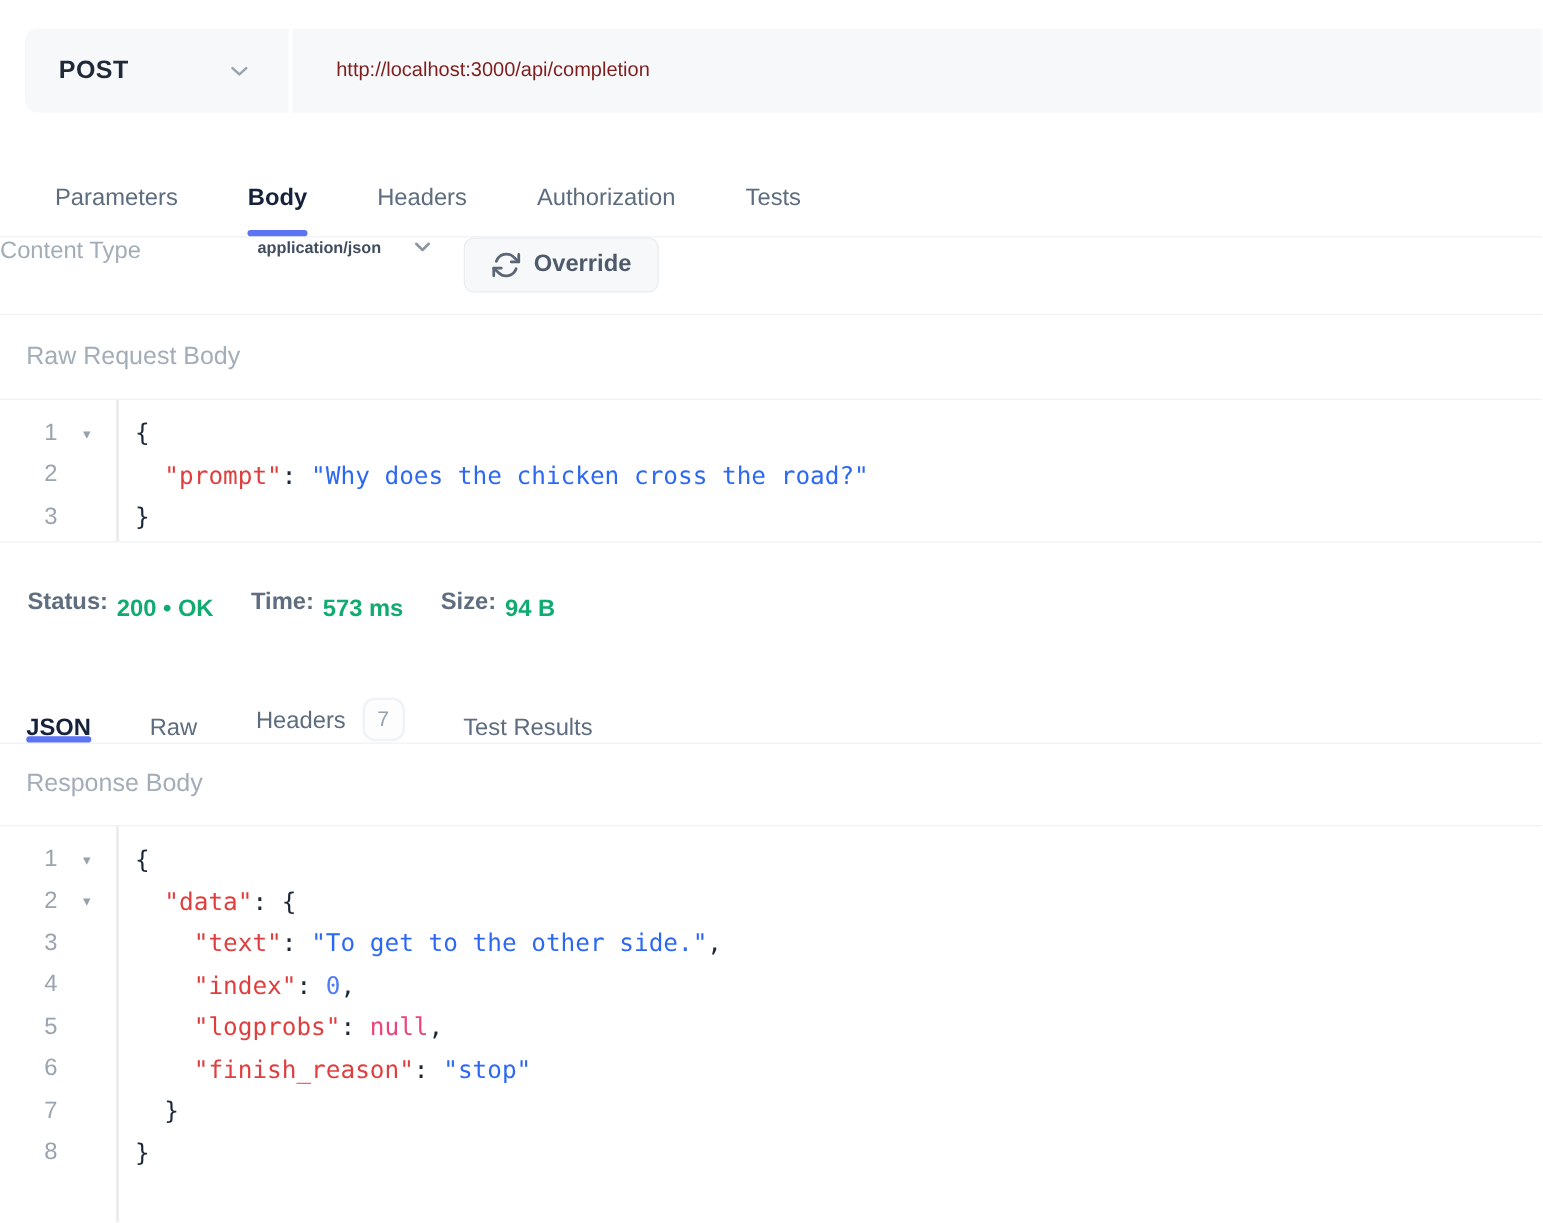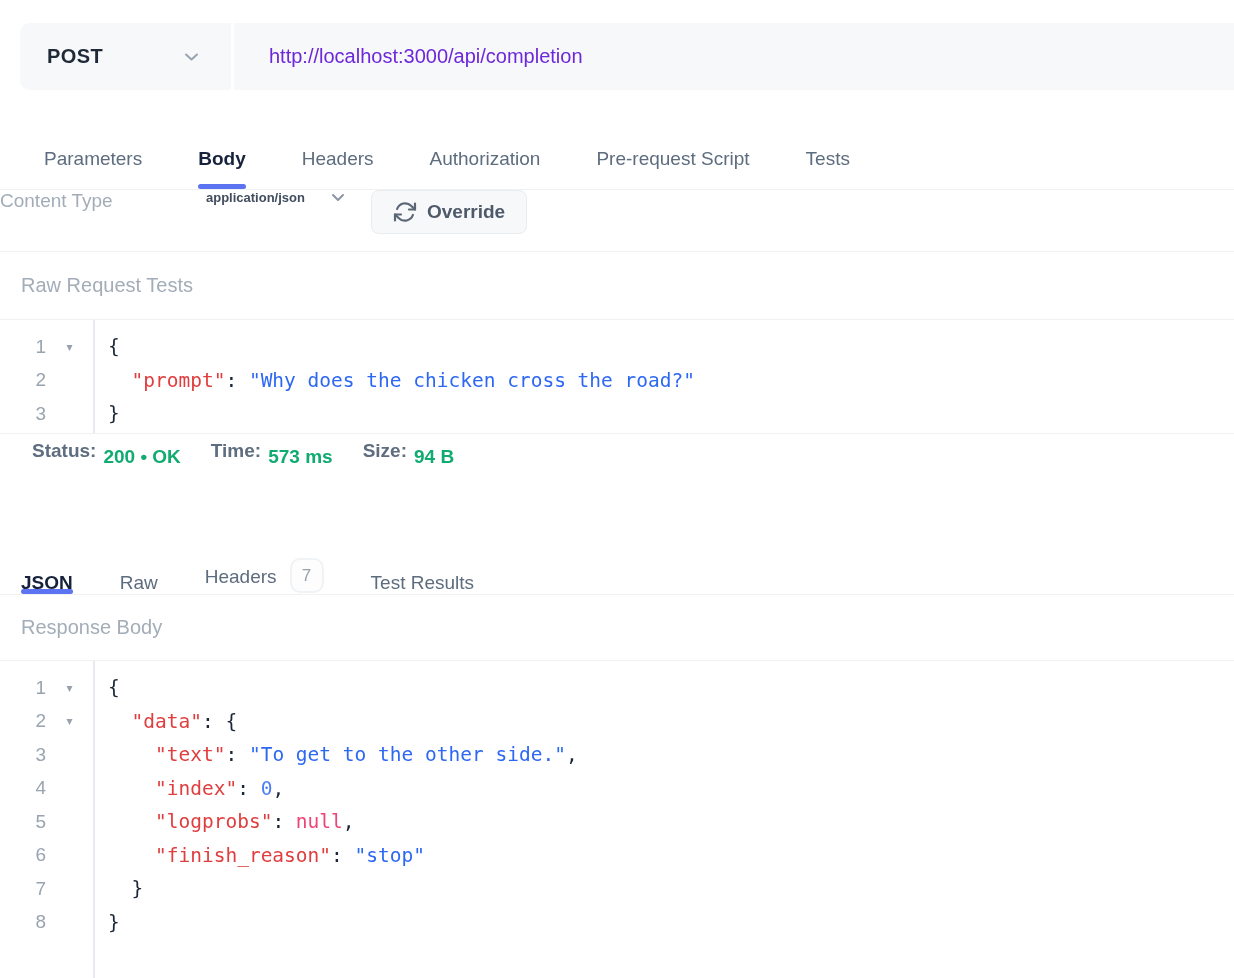--- a/index.html
+++ b/index.html
@@ -21,21 +21,21 @@
     font-family:"Liberation Sans",sans-serif;}
   .spacer-top{height:23px;}
 
   
   .url-bar{display:flex;margin-left:20px;height:67px;}
   .method-select{width:211px;background:var(--barbg);border-radius:10px 0 0 10px;
     display:flex;align-items:center;padding:0 32px 0 27px;margin-right:3px;cursor:pointer;justify-content:space-between;}
   .method-label{font-size:20px;font-weight:700;color:#1f2937;letter-spacing:.4px;}
   .method-select .chev{margin-left:auto;}
   .url-field{flex:1;background:var(--barbg);display:flex;align-items:center;padding-left:35px;}
-  .url-text{font-size:20px;color:#6d28d9;}
+  .url-text{font-size:16px;color:#7f1d1d;}
 
   .chev svg{display:block;}
 
   
   .tabs{display:flex;align-items:flex-end;padding-left:21px;border-bottom:1px solid var(--divider);}
   .request-tabs{height:100px;gap:56px;padding-left:44px;}
   .response-tabs{height:65px;gap:47px;}
   .tab{position:relative;display:flex;align-items:center;font-size:19px;font-weight:500;
     color:var(--tab);cursor:pointer;}
   .request-tabs .tab{padding-bottom:19px;}
@@ -73,21 +73,21 @@
   .fold{width:47px;text-align:center;font-size:12px;color:#97a1ae;flex:none;cursor:pointer;}
   .code{padding-left:15px;white-space:pre;font-family:"DejaVu Sans Mono",monospace;
     font-size:19.5px;color:var(--punct);}
   .tok-p{color:var(--punct);}
   .tok-key{color:var(--key);}
   .tok-str{color:var(--string);}
   .tok-num{color:var(--number);}
   .tok-null{color:var(--null);}
 
   
-  .status-row{height:96px;display:flex;align-items:flex-start;padding-left:32px;gap:30px;}
+  .status-row{height:96px;display:flex;align-items:center;padding-left:22px;gap:30px;}
   .stat{display:flex;align-items:center;gap:7px;font-size:19px;}
   .stat-label{color:#5e6d7f;font-weight:600;}
   .stat-value{color:var(--green);font-weight:700;margin-top:12px;}
 </style>
 </head>
 <body>
 
 <div class="spacer-top"></div>
 
 <div class="url-bar">
@@ -110,23 +110,20 @@
     </div>
     <div class="tab active">
       <span>Body</span>
       <span class="underline"></span>
     </div>
     <div class="tab">
       <span>Headers</span>
     </div>
     <div class="tab">
       <span>Authorization</span>
-    </div>
-    <div class="tab">
-      <span>Pre-request Script</span>
     </div>
     <div class="tab">
       <span>Tests</span>
     </div>
   </nav>
 
 <div class="content-type-row">
   <span class="ct-label">Content Type</span>
   <div class="ct-select">
     <span class="ct-value">application/json</span>
@@ -142,21 +139,21 @@
         <polyline points="22 3.5 22 9.5 16 9.5"></polyline>
         <polyline points="2 20.5 2 14.5 8 14.5"></polyline>
         <path d="M4.1 9a8.5 8.5 0 0 1 14-3.2L22 9.5M2 14.5l3.9 3.7a8.5 8.5 0 0 0 14-3.2"></path>
       </svg>
     </span>
     <span>Override</span>
   </button>
 </div>
 
 <div class="section-row request">
-  <span class="section-label">Raw Request Tests</span>
+  <span class="section-label">Raw Request Body</span>
 </div>
 
 <div class="editor request-editor" id="request-editor">
     <div class="ed-line">
       <span class="ln">1</span>
       <span class="fold">▾</span>
       <span class="code"><span class="tok-p">{</span></span>
     </div>
     <div class="ed-line">
       <span class="ln">2</span>

